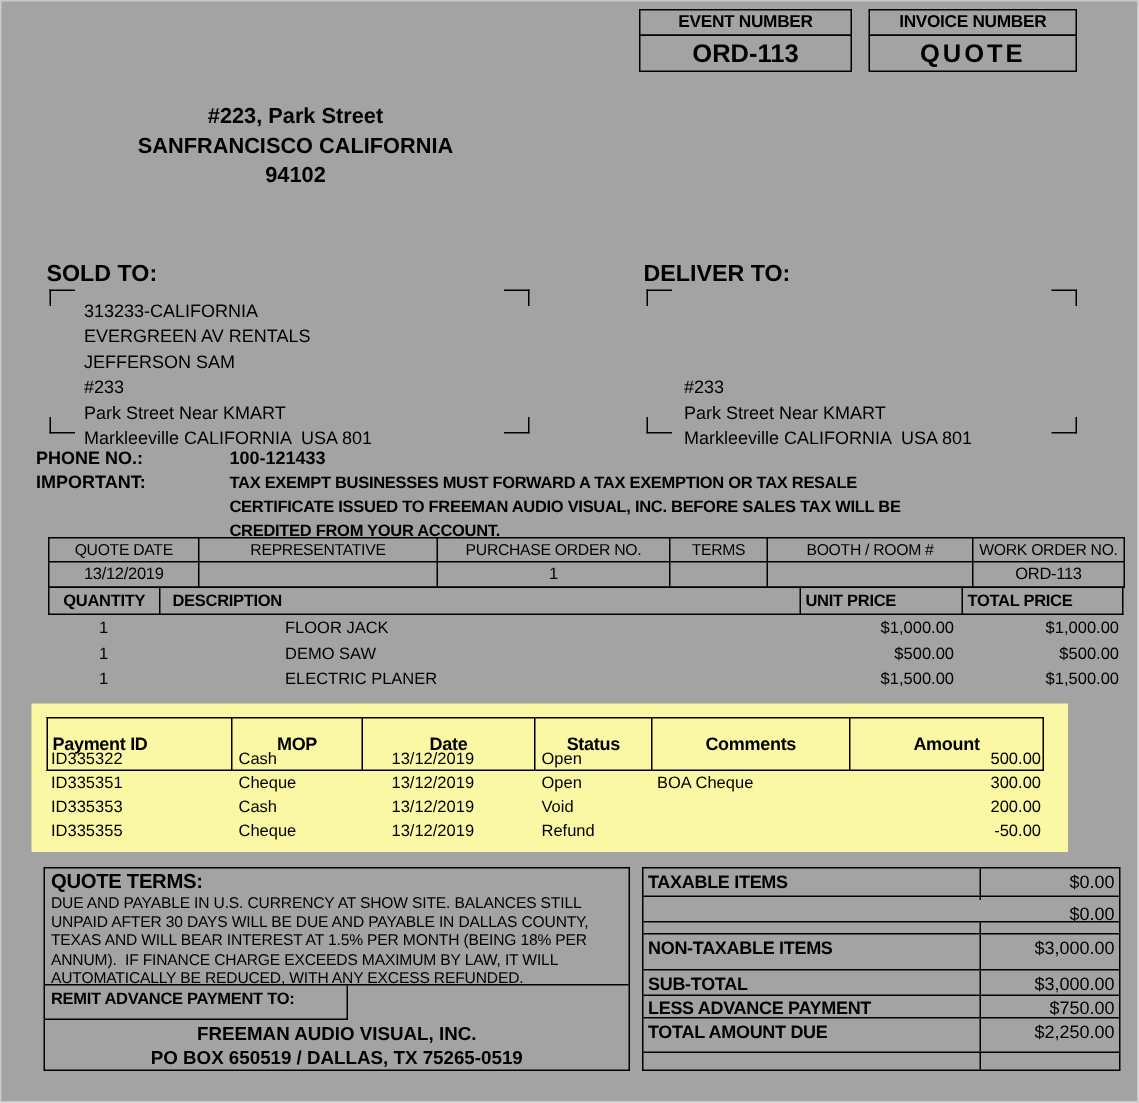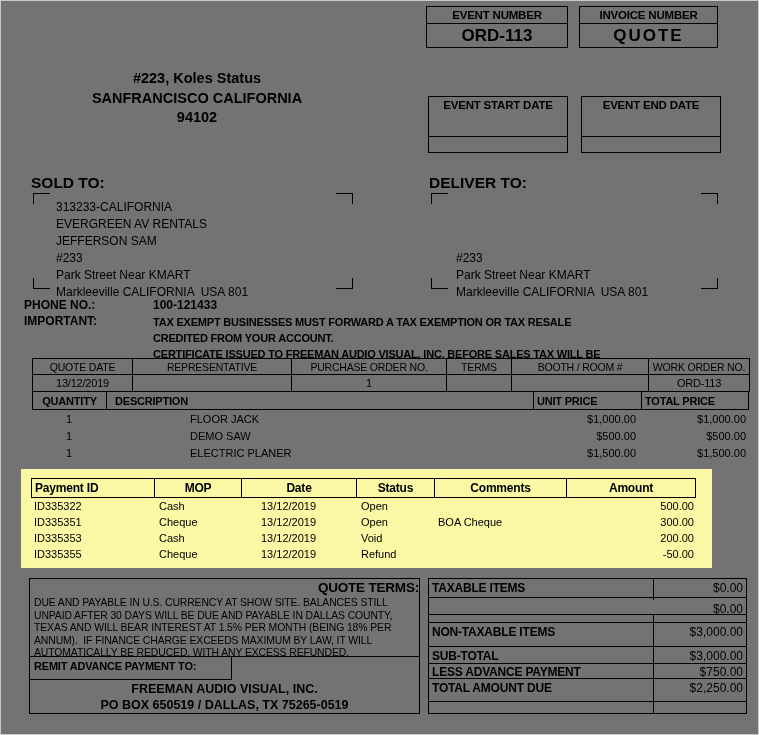--- a/index.html
+++ b/index.html
@@ -1,19 +1,19 @@
 <!DOCTYPE html>
 <html><head>
 <meta charset="utf-8">
 <style>
   * { margin:0; padding:0; box-sizing:border-box; }
   html,body { background:#fff; }
   .page {
     position:relative; width:759px; height:735px;
-    border:1px solid #c9c9c9; background:#737373; overflow:hidden;
+    border:1px solid #c9c9c9; background:#a3a3a3; overflow:hidden;
     font-family:"Liberation Sans", sans-serif; color:#000;
   }
   .abs { position:absolute; }
   .b   { font-weight:bold; }
 
   
   .idbox { position:absolute; border:1px solid #000; text-align:center; }
   .idbox-label { font-weight:bold; font-size:11.5px; padding-top:2px; letter-spacing:-0.2px; }
   .idbox-value { font-weight:bold; font-size:17px; padding-top:2px; }
 
@@ -37,26 +37,26 @@
   .grid td { border:1px solid #000; overflow:hidden; white-space:nowrap; }
   .noborder td { border:none; overflow:hidden; white-space:nowrap; }
 
   .t1 td { font-size:11px; font-weight:normal; text-align:center; letter-spacing:-0.2px; }
   .t1 .hdr td { font-size:10.5px; height:16px; }
   .t1 .valrow td { height:17px; }
 
   .t2h td { font-size:11px; font-weight:bold; height:18px; letter-spacing:-0.2px; }
   .t2rows td { font-size:11px; height:17px; }
 
-  .payhdr td { font-size:12px; font-weight:bold; height:19px; text-align:center; letter-spacing:-0.2px; }
+  .payhdr td { font-size:12px; font-weight:bold; height:35px; text-align:center; letter-spacing:-0.2px; }
   .payrows td { font-size:11px; height:16px; }
 
   
   .terms-panel { position:absolute; left:28px; top:577px; width:391px; height:136px; border:1px solid #000; }
-  .terms-head { font-size:13.5px; font-weight:bold; padding:1px 0 0 4px; letter-spacing:-0.2px;text-align:right; }
+  .terms-head { font-size:13.5px; font-weight:bold; padding:1px 0 0 4px; letter-spacing:-0.2px; }
   .terms-lines { padding-left:4px; padding-top:2px; }
   .terms-lines div { font-size:10.4px; line-height:12.5px; letter-spacing:-0.1px; white-space:pre; }
   .remit-row { position:absolute; left:0; top:77px; width:100%; border-top:1px solid #000; height:24px; }
   .remit-box { width:202px; height:23px; border-right:1px solid #000; border-bottom:1px solid #000; font-size:11px; font-weight:bold; padding:3px 0 0 4px; letter-spacing:-0.2px; }
   .remit-name { position:absolute; left:0; top:103px; width:100%; text-align:center; font-weight:bold; font-size:12.5px; }
   .remit-addr { position:absolute; left:0; top:119px; width:100%; text-align:center; font-weight:bold; font-size:12.5px; }
 
   
   .totals { position:absolute; left:427px; top:577px; width:319px; height:136px; border:1px solid #000; }
   .trow { display:flex; border-bottom:1px solid #000; }
@@ -75,33 +75,25 @@
     <div class="idbox-value">ORD-113</div>
   </div>
   <div class="idbox" style="left:578px; top:5px; width:139px; height:18px;">
     <div class="idbox-label">INVOICE NUMBER</div>
   </div>
   <div class="idbox" style="left:578px; top:22px; width:139px; height:25px;">
     <div class="idbox-value" style="letter-spacing:2px;">QUOTE</div>
   </div>
 
   <div class="abs" style="left:40px; top:68px; width:312px; text-align:center; font-weight:bold; font-size:14.5px; line-height:19.5px;">
-    <div>#223, Koles Status</div>
+    <div>#223, Park Street</div>
     <div>SANFRANCISCO CALIFORNIA</div>
     <div>94102</div>
   </div>
 
-  <div class="datebox" style="left:427px; top:95px; width:140px; height:57px;">
-    <div class="lbl">EVENT START DATE</div>
-    <div class="val"></div>
-  </div>
-  <div class="datebox" style="left:580px; top:95px; width:140px; height:57px;">
-    <div class="lbl">EVENT END DATE</div>
-    <div class="val"></div>
-  </div>
 
   <div class="abs b" style="left:30px; top:173px; font-size:15.5px;">SOLD TO:</div>
   <div class="brk" style="left:32px; top:192px; width:320px; height:96px;">
     <div class="corner tl"></div>
     <div class="corner tr"></div>
     <div class="corner bl"></div>
     <div class="corner br"></div>
   </div>
   <div class="abs addr-lines" style="left:55px; top:198px;">
     <div>313233-CALIFORNIA</div>
@@ -123,22 +115,22 @@
     <div>#233</div>
     <div>Park Street Near KMART</div>
     <div>Markleeville CALIFORNIA  USA 801</div>
   </div>
 
   <div class="abs b" style="left:23px; top:297px; font-size:12px;">PHONE NO.:</div>
   <div class="abs b" style="left:152px; top:297px; font-size:12px;">100-121433</div>
   <div class="abs b" style="left:23px; top:313px; font-size:12px;">IMPORTANT:</div>
   <div class="abs" style="left:152px; top:313px; font-weight:bold; font-size:11px; line-height:16px; letter-spacing:-0.2px; white-space:nowrap;">
     <div>TAX EXEMPT BUSINESSES MUST FORWARD A TAX EXEMPTION OR TAX RESALE</div>
+    <div>CERTIFICATE ISSUED TO FREEMAN AUDIO VISUAL, INC. BEFORE SALES TAX WILL BE</div>
     <div>CREDITED FROM YOUR ACCOUNT.</div>
-    <div>CERTIFICATE ISSUED TO FREEMAN AUDIO VISUAL, INC. BEFORE SALES TAX WILL BE</div>
   </div>
 
   <table class="grid t1 abs" style="left:31px; top:357px; width:717px;">
     <tbody>
         <tr class="hdr">
       <td style="width:100px;">QUOTE DATE</td>
       <td style="width:159px;">REPRESENTATIVE</td>
       <td style="width:155px;">PURCHASE ORDER NO.</td>
       <td style="width:65px;margin-left:40px;">TERMS</td>
       <td style="width:137px;">BOOTH / ROOM #</td>

